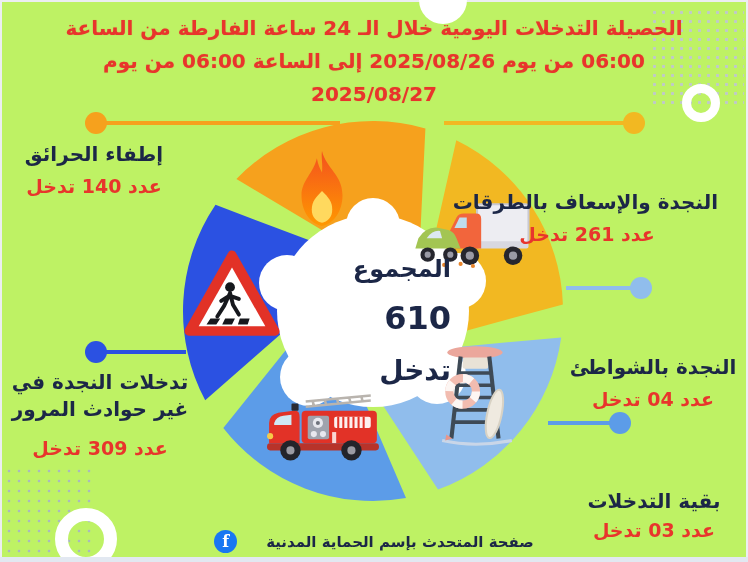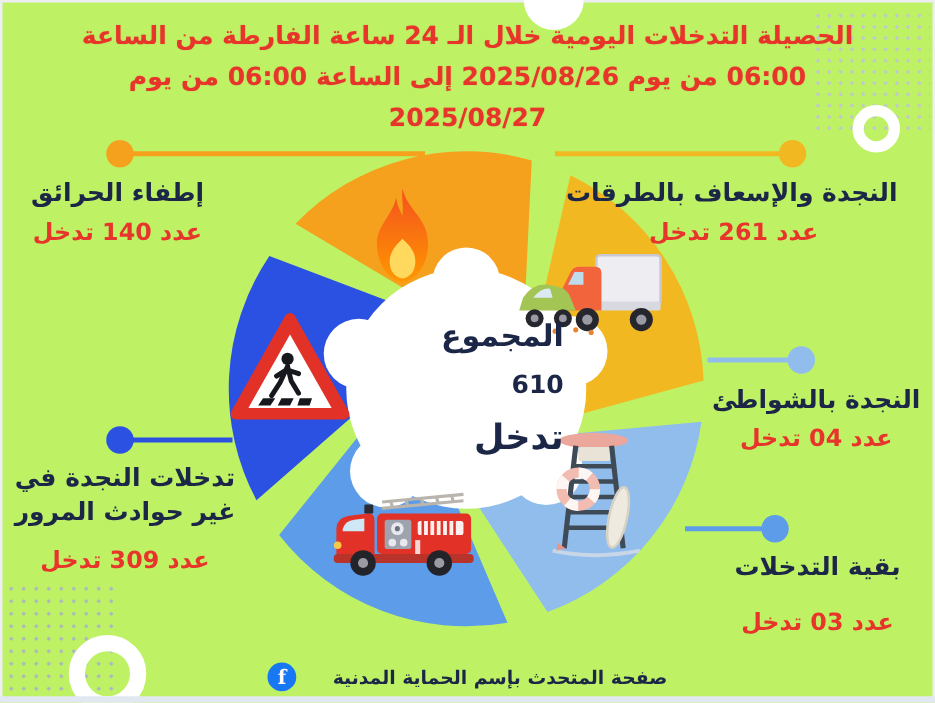--- a/index.html
+++ b/index.html
@@ -17,28 +17,28 @@
   }
   
   .dots{background-image:radial-gradient(#BFC6D2 1.4px,transparent 1.5px);background-size:9px 9px;opacity:.9;}
   .dots.blue{background-image:radial-gradient(#A9B3C6 1.5px,transparent 1.6px);background-size:10px 10px;}
   .wcircle{border-radius:50%;background:#fff;}
   .wring{border-radius:50%;background:transparent;border:13px solid #fff;}
   
   .cat{direction:rtl;text-align:center;z-index:30;}
   .cat .name{color:#1C2747;font-size:20px;font-weight:bold;line-height:1.35;}
   .cat .count{color:#E8352C;font-size:19px;font-weight:bold;margin-top:7px;}
-  .nowrap{white-space:nowrap;}
+  .nowrap{white-space:nowrap;margin-top:48px;}
   
   .center-total{
     left:295px;top:248px;width:156px;z-index:25;text-align:right;direction:rtl;
     color:#1C2747;font-weight:bold;line-height:1.75;
   }
   .center-total .lbl{font-size:24px;}
-  .center-total .val{font-size:20px;}
+  .center-total .val{font-size:32px;}
   .center-total .unit{font-size:28px;}
   
   .footer{
     left:0;right:0;bottom:9px;display:flex;justify-content:center;align-items:center;gap:9px;z-index:30;
   }
   .fb{width:23px;height:23px;border-radius:50%;background:#1877F2;color:#fff;
       display:flex;align-items:center;justify-content:center;
       font-size:16px;font-weight:bold;font-family:"DejaVu Serif","Liberation Serif",serif;}
   .footer .ftxt{color:#1C2747;font-size:15px;font-weight:bold;direction:rtl;margin-left:20px;}
   .bottom-strip{left:0;right:0;bottom:0;height:5px;background:#E2E8F1;}
@@ -182,21 +182,21 @@
     <div class="count">عدد 261 تدخل</div>
   </div>
 
   <div class="abs cat" style="left:560px;top:306px;width:186px;">
     <div class="name nowrap">النجدة بالشواطئ</div>
     <div class="count">عدد 04 تدخل</div>
   </div>
 
   <div class="abs cat" style="left:566px;top:440px;width:176px;">
     <div class="name nowrap">بقية التدخلات</div>
-    <div class="count" style="margin-top:20px;">عدد 03 تدخل</div>
+    <div class="count" style="margin-top:4px;">عدد 03 تدخل</div>
   </div>
 
   <div class="abs cat" style="left:4px;top:369px;width:192px;">
     <div class="name">تدخلات النجدة في غير حوادث المرور</div>
     <div class="count" style="margin-top:14px;">عدد 309 تدخل</div>
   </div>
 
   <div class="abs footer">
     <span class="fb">f</span>
     <span class="ftxt">صفحة المتحدث بإسم الحماية المدنية</span>

